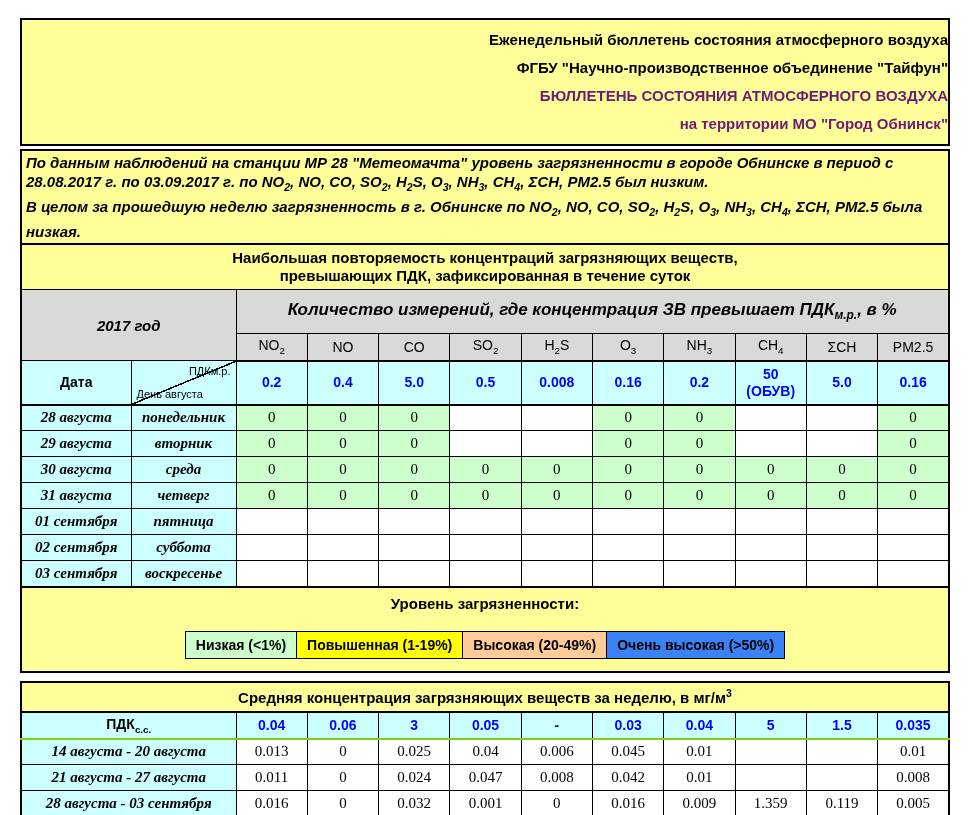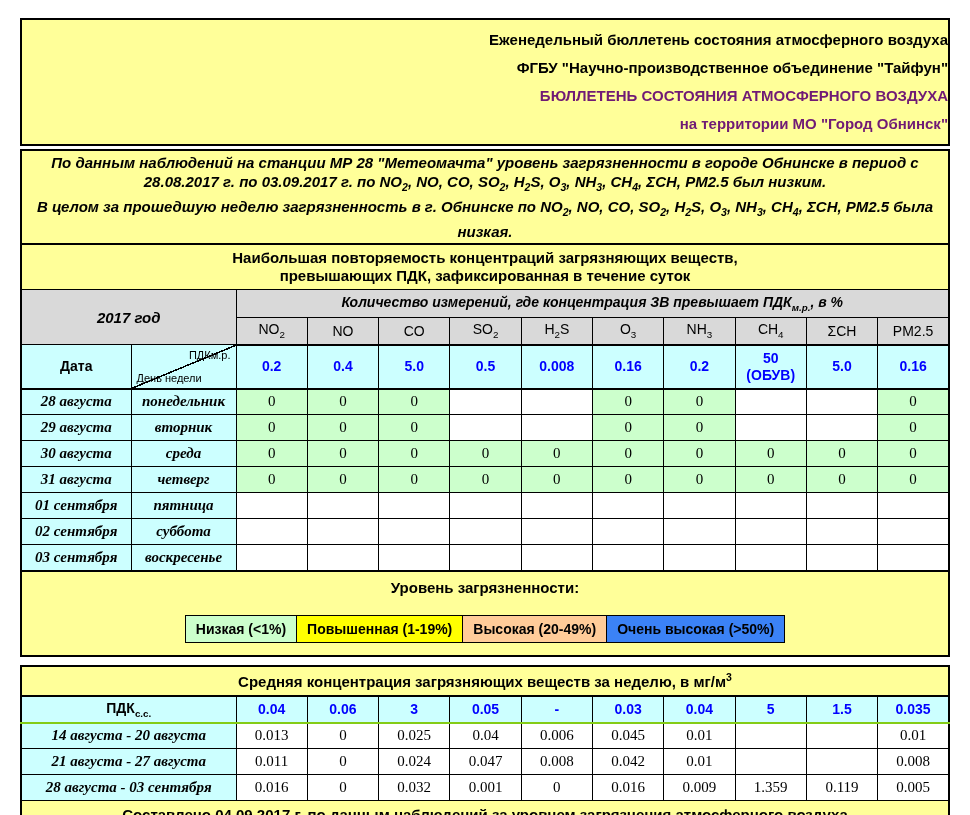--- a/index.html
+++ b/index.html
@@ -12,39 +12,39 @@
   .doc { width:930px; margin:0 auto; padding-top:18px; }
 
   .box { border:2px solid #000; background:#FFFF99; }
 
   
   .title-box { padding:6px 0; text-align:right; }
   .tl { font-size:15px; font-weight:bold; line-height:28px; }
   .tl.blue { color:#701a75; }
 
   
-  .summary-box { margin-top:3px; padding:2px 4px; text-align:center; }
+  .summary-box { margin-top:3px; padding:2px 4px; }
   .sline { font-size:15px; font-weight:bold; font-style:italic; line-height:19px; }
   sub { font-size:70%; }
   sup { font-size:70%; }
 
   
   table { border-collapse:collapse; table-layout:fixed; width:930px; }
   table { border:2px solid #000; }
   td { border:1px solid #000; text-align:center; vertical-align:middle; overflow:hidden; }
   col.c1 { width:110px; }
   col.c2 { width:105px; }
 
   .tbl1 { margin-top:-2px; }
   .t-title { background:#FFFF99; padding:4px; }
   .t-title div { font-size:15px; font-weight:bold; line-height:18px; }
   .c-gray { background:#D9D9D9; }
   .c-cyan { background:#CCFFFF; }
   .year-cell { font-size:15px; font-weight:bold; font-style:italic; }
-  .meas-cell { font-size:14px; font-weight:bold; font-style:italic; height:28px; }
+  .meas-cell { font-size:17px; font-weight:bold; font-style:italic; height:44px; }
   .chem-cell { font-size:14px; height:27px; border-bottom:2px solid #000; }
   .meas-cell { border-bottom:1px solid #000; }
   .pdk-row td { height:44px; border-bottom:2px solid #000; }
   .date-lbl { font-size:14px; font-weight:bold; }
   .pdkv { color:#0000FF; font-weight:bold; font-size:14px; line-height:17px; padding:0 6px; }
 
   .diag { position:relative; padding:0; }
   .diag-line { position:absolute; left:0; top:0; right:0; bottom:0;
     background:linear-gradient(to bottom right, transparent 49.3%, #000 49.3%, #000 51.2%, transparent 51.2%); }
   .diag-top { position:absolute; top:4px; right:5px; font-size:11px; }
@@ -127,21 +127,21 @@
         <td class="c-gray chem-cell">NH<sub>3</sub></td>
         <td class="c-gray chem-cell">CH<sub>4</sub></td>
         <td class="c-gray chem-cell">ΣCH</td>
         <td class="c-gray chem-cell">PM2.5</td>
       </tr>
       <tr class="pdk-row">
         <td class="c-cyan date-lbl">Дата</td>
         <td class="c-cyan diag">
           <div class="diag-line"></div>
           <div class="diag-top">ПДКм.р.</div>
-          <div class="diag-bot">День недели</div>
+          <div class="diag-bot">День августа</div>
         </td>
         <td class="c-cyan pdkv">0.2</td>
         <td class="c-cyan pdkv">0.4</td>
         <td class="c-cyan pdkv">5.0</td>
         <td class="c-cyan pdkv">0.5</td>
         <td class="c-cyan pdkv">0.008</td>
         <td class="c-cyan pdkv">0.16</td>
         <td class="c-cyan pdkv">0.2</td>
         <td class="c-cyan pdkv">50 (ОБУВ)</td>
         <td class="c-cyan pdkv">5.0</td>

